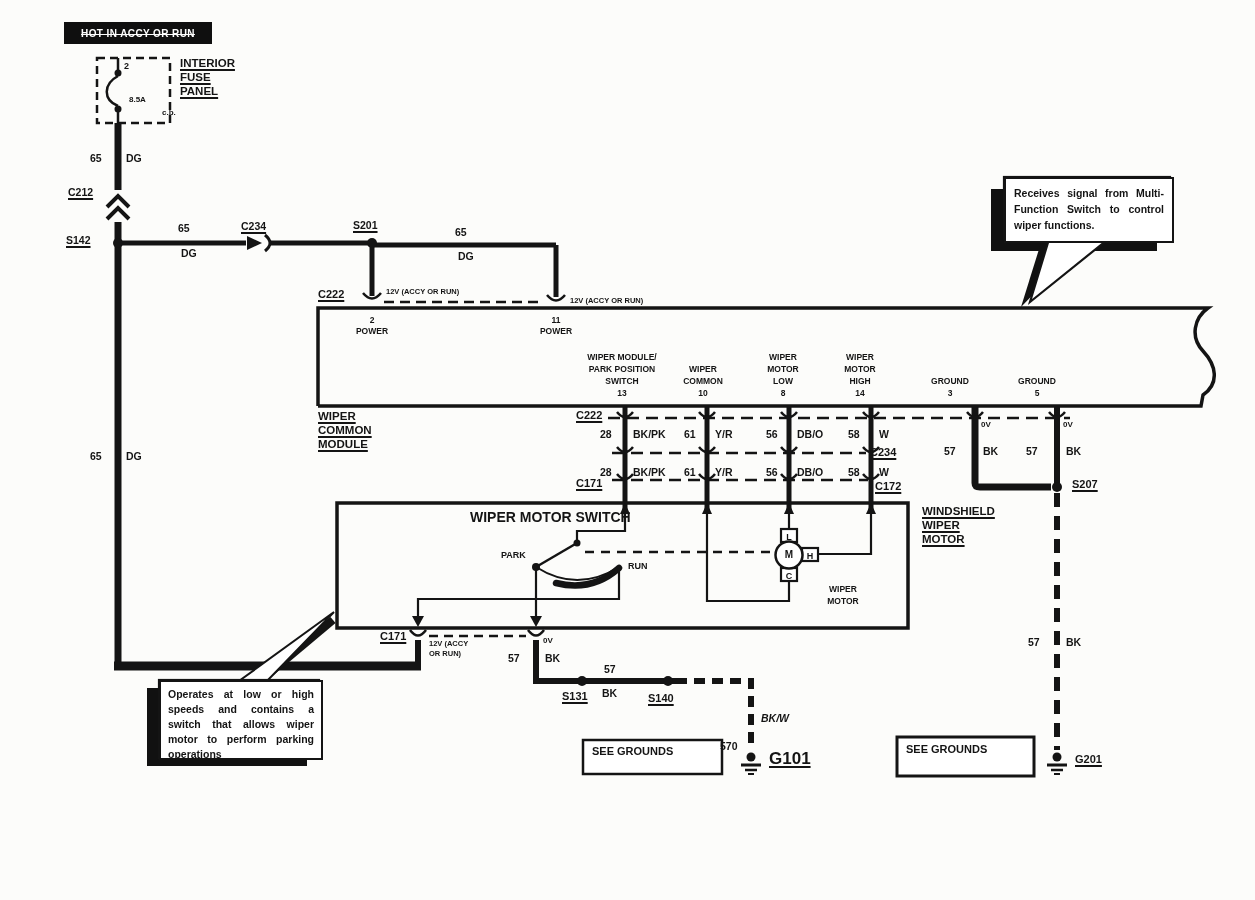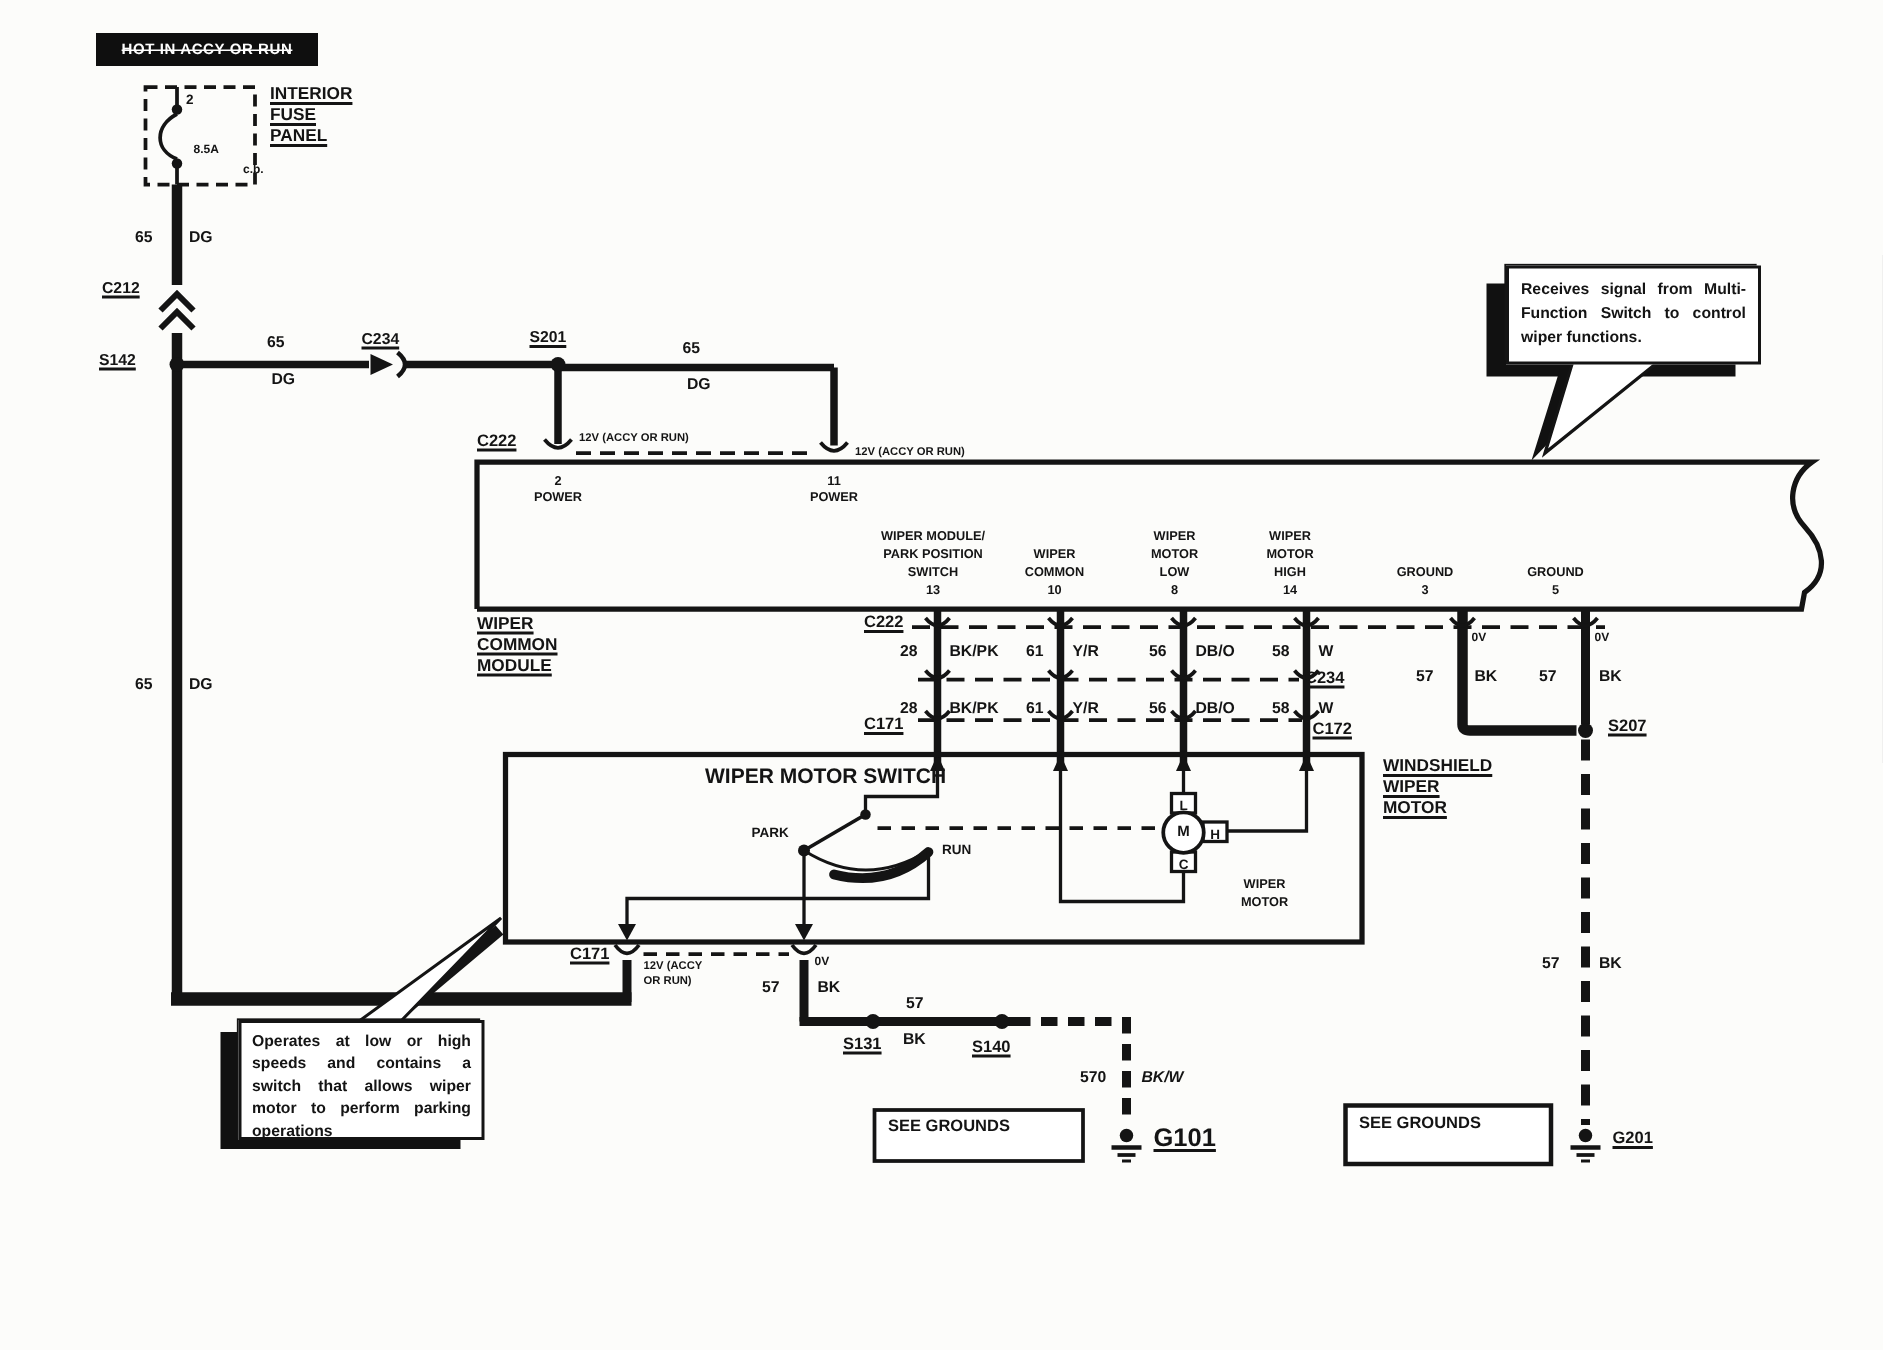--- a/index.html
+++ b/index.html
@@ -309,21 +309,21 @@
 <span class="lb xs" style="left:429px;top:639px;">12V (ACCY</span>
 <span class="lb xs" style="left:429px;top:649px;">OR RUN)</span>
 <span class="lb sm" style="left:543px;top:636px;">0V</span>
 <span class="lb" style="left:508px;top:652px;">57</span>
 <span class="lb" style="left:545px;top:652px;">BK</span>
 
 <span class="lb" style="left:604px;top:663px;">57</span>
 <span class="lb" style="left:602px;top:687px;">BK</span>
 <span class="lb u" style="left:562px;top:690px;font-size:11px;">S131</span>
 <span class="lb u" style="left:648px;top:692px;font-size:11px;">S140</span>
-<span class="lb" style="left:720px;top:712px;">570</span>
+<span class="lb" style="left:720px;top:740px;">570</span>
 <span class="lb" style="left:761px;top:712px;font-style:italic;">BK/W</span>
 <span class="lb u" style="left:769px;top:753px;font-size:17px;">G101</span>
 <span class="lb" style="left:1028px;top:636px;">57</span>
 <span class="lb" style="left:1066px;top:636px;">BK</span>
 <span class="lb u" style="left:1075px;top:753px;font-size:11px;">G201</span>
 
 <span class="lb" style="left:592px;top:745px;font-size:11px;">SEE GROUNDS</span>
 <span class="lb" style="left:906px;top:743px;font-size:11px;">SEE GROUNDS</span>
 
 <div class="callout callout2">Operates at low or high speeds and contains a switch that allows wiper motor to perform parking operations</div>

